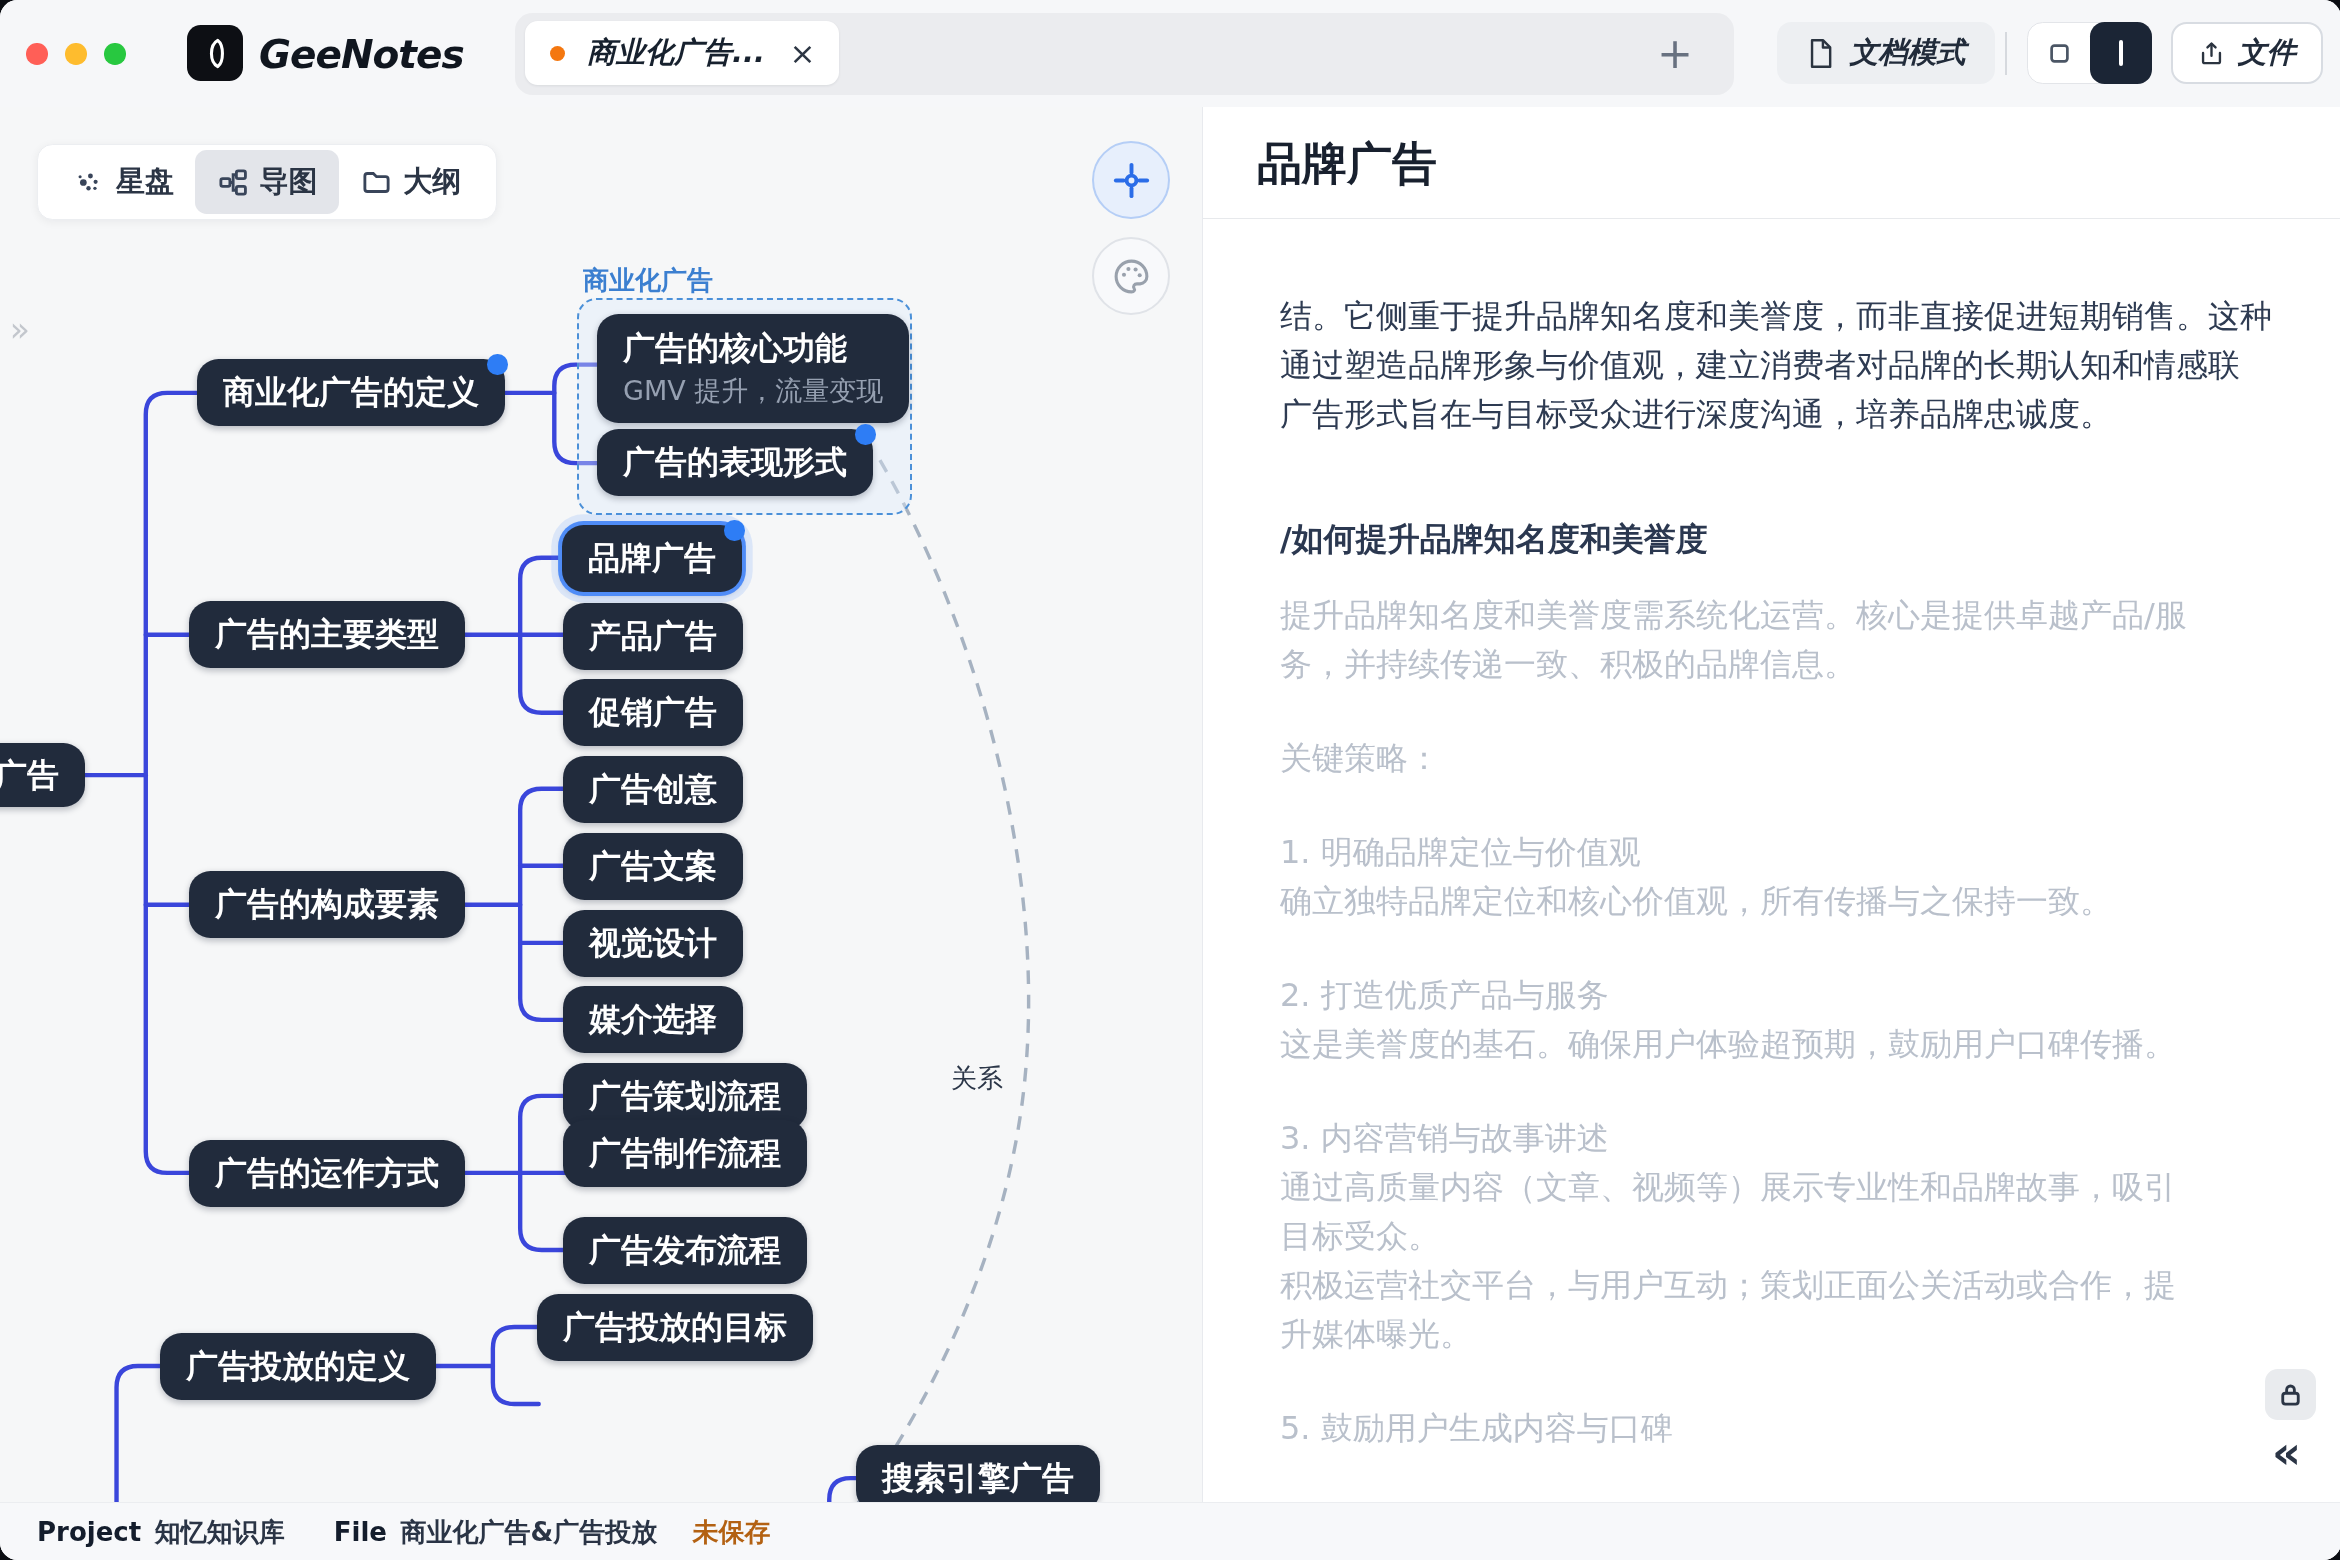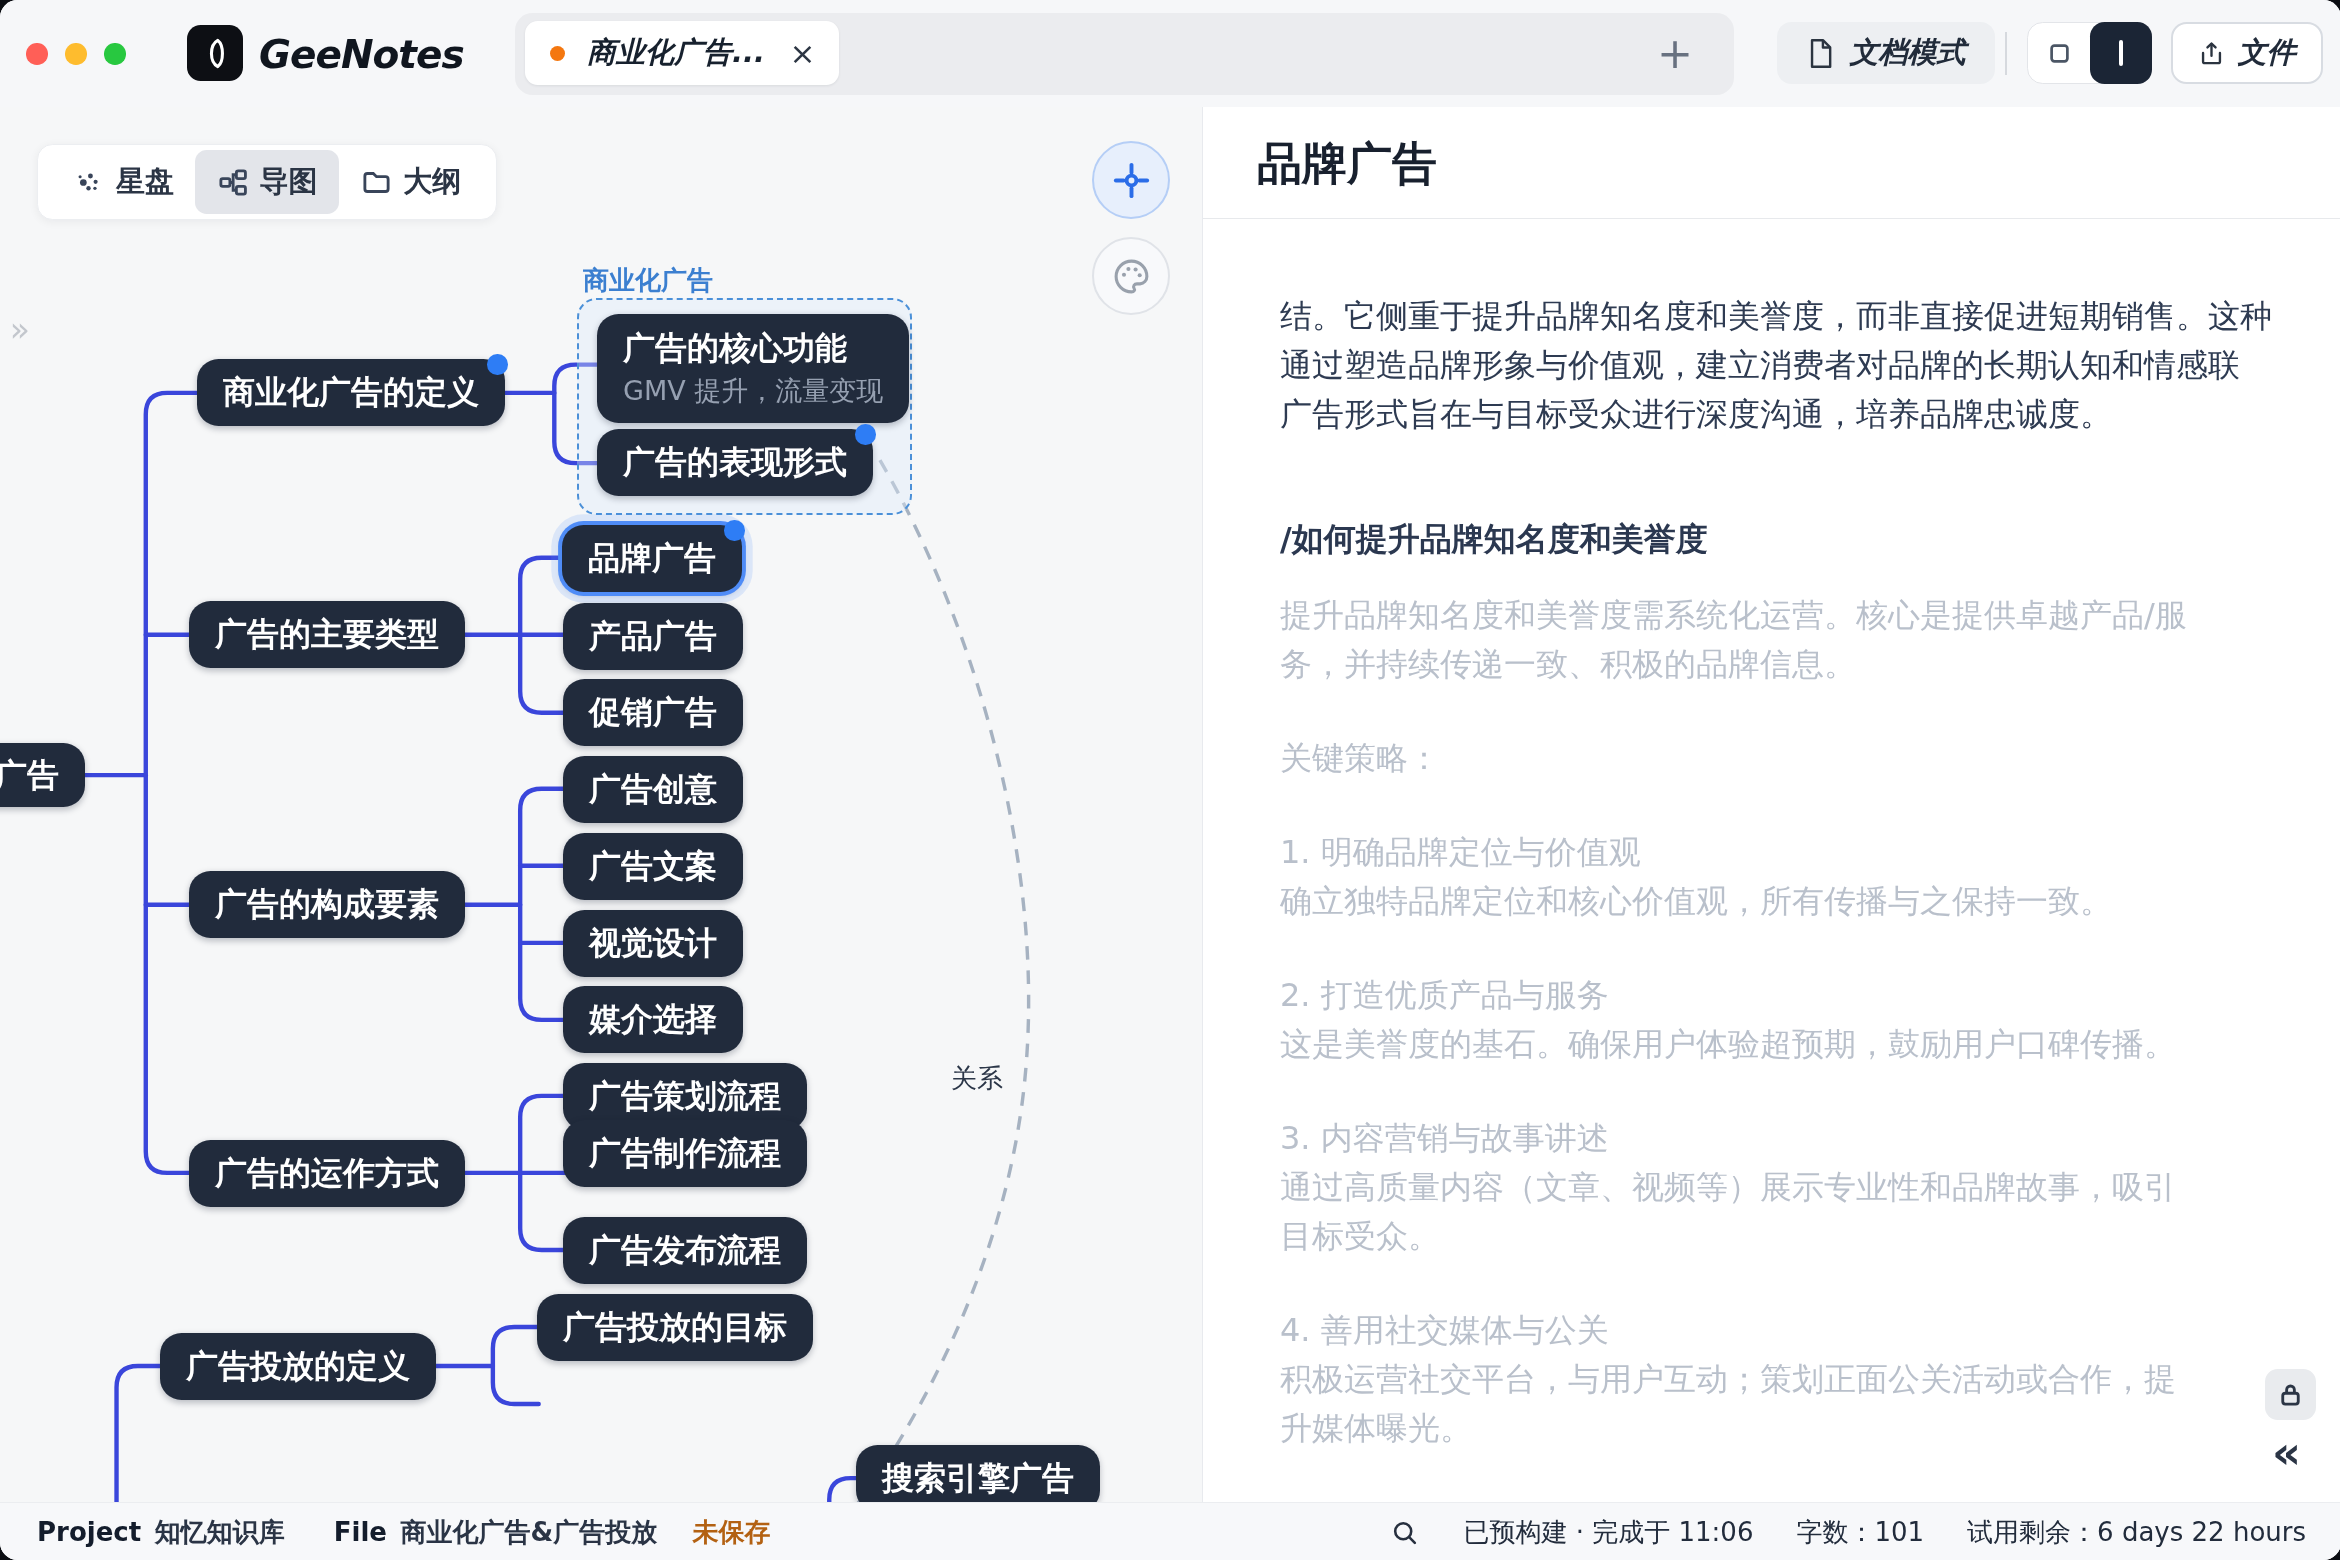--- a/index.html
+++ b/index.html
@@ -214,21 +214,20 @@
       <div class="pline gray gap-md">提升品牌知名度和美誉度需系统化运营。核心是提供卓越产品/服</div>
       <div class="pline gray">务，并持续传递一致、积极的品牌信息。</div>
       <div class="pline gray gap-st">关键策略：</div>
       <div class="pline gray gap-st">1. 明确品牌定位与价值观</div>
       <div class="pline gray">确立独特品牌定位和核心价值观，所有传播与之保持一致。</div>
       <div class="pline gray gap-st">2. 打造优质产品与服务</div>
       <div class="pline gray">这是美誉度的基石。确保用户体验超预期，鼓励用户口碑传播。</div>
       <div class="pline gray gap-st">3. 内容营销与故事讲述</div>
       <div class="pline gray">通过高质量内容（文章、视频等）展示专业性和品牌故事，吸引</div>
       <div class="pline gray">目标受众。</div>
-      <div class="pline gray gap-st">4. 善用社交媒体与公关</div>
       <div class="pline gray">积极运营社交平台，与用户互动；策划正面公关活动或合作，提</div>
       <div class="pline gray">升媒体曝光。</div>
       <div class="pline gray gap-st">5. 鼓励用户生成内容与口碑</div>
     </div>
   </div>
 
   <div class="lockbtn">
     <svg width="31" height="31" viewBox="0 0 24 24">
       <g stroke="#2b3545" stroke-width="2.2" fill="none">
         <rect x="6" y="11" width="12" height="8.5" rx="2"></rect>
@@ -296,27 +295,16 @@
 
   <div class="statusbar">
     <div class="sb-left">
       <span class="sb-bold">Project</span>
       <span class="sb-val">知忆知识库</span>
       <span class="sp36"></span>
       <span class="sb-bold">File</span>
       <span class="sb-val">商业化广告&amp;广告投放</span>
       <span class="sb-unsaved">未保存</span>
     </div>
-    <div class="sb-right">
-      <svg width="31" height="31" viewBox="0 0 24 24">
-        <g stroke="#27303f" stroke-width="2" fill="none" stroke-linecap="round">
-          <circle cx="11" cy="11" r="6.2"></circle>
-            <path d="M15.6 15.6 L20 20"></path>
-        </g>
-      </svg>
-      <span class="sb-item">已预构建 · 完成于 11:06</span>
-      <span class="sb-item">字数：101</span>
-      <span class="sb-item">试用剩余：6 days 22 hours</span>
-    </div>
   </div>
 
 </div>
 
 
 </body></html>

